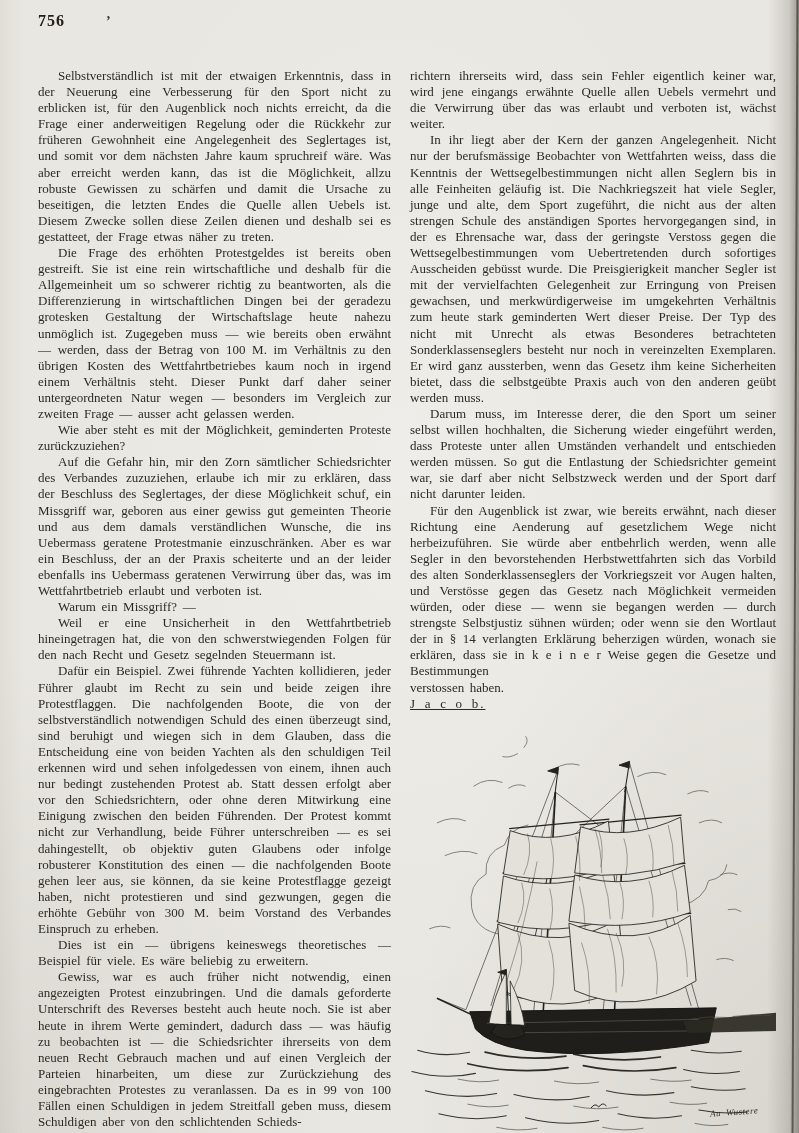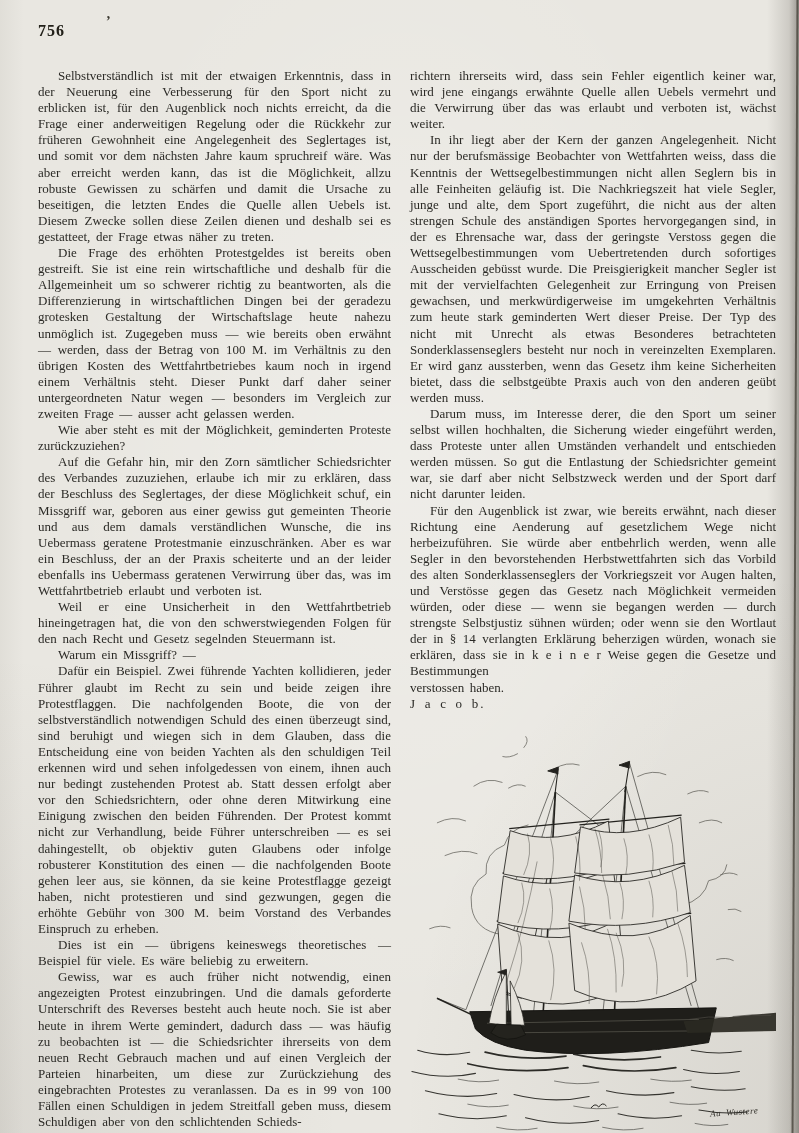--- a/index.html
+++ b/index.html
@@ -19,21 +19,21 @@
   .scan-edge{
     position:absolute;top:-6px;bottom:-6px;right:3px;width:2px;
     background:#47433b;transform:rotate(0.25deg);opacity:0.8;
   }
   .scan-edge-soft{
     position:absolute;top:0;bottom:0;right:0;width:10px;
     background:linear-gradient(to right, rgba(0,0,0,0), rgba(60,56,48,0.28));
   }
   .page-header{position:relative;height:64px;}
   .page-num{
-    position:absolute;left:38px;top:22px;
+    position:absolute;left:38px;top:12px;
     font-size:16px;font-weight:600;letter-spacing:1px;color:#222019;
   }
   .page-title{
     position:absolute;left:0;right:0;top:24px;margin:0;
     text-align:center;font-size:17px;font-weight:700;letter-spacing:5px;
     color:#26241f;
   }
   .stray-mark{
     position:absolute;left:106px;top:14px;font-size:14px;color:#3a382f;font-weight:700;
   }
@@ -44,21 +44,21 @@
   }
   .col{font-size:13px;line-height:16.1px;text-align:justify;word-spacing:2.4px;hyphens:auto;}
   .col-left{width:353px;flex:0 0 353px;}
   .col-right{width:366px;flex:0 0 366px;}
   .col p{margin:0;}
   .col p.indent{text-indent:20px;}
   .sig-line{
     display:flex;justify-content:space-between;
     font-size:13px;line-height:16.1px;flex-direction:column;
   }
-  .signature{letter-spacing:2px;}
+  .signature{letter-spacing:2px;text-decoration:underline;}
   .illustration{
     margin:14px 0 0 0;padding:0;position:relative;
   }
   .illustration svg{display:block;}
   .artist-sig{
     position:absolute;left:300px;top:378px;
     font-size:9px;font-style:italic;color:#33312b;
     transform:rotate(-4deg);letter-spacing:0.5px;
   }
   .watermark{
@@ -80,22 +80,22 @@
     <span class="page-num">756</span>
     <span class="stray-mark">ʼ</span>
   </header>
 
   <main class="columns">
     <section class="col col-left">
         <p class="indent">Selbstverständlich ist mit der etwaigen Erkenntnis, dass in der Neuerung eine Verbesserung für den Sport nicht zu erblicken ist, für den Augenblick noch nichts erreicht, da die Frage einer anderweitigen Regelung oder die Rückkehr zur früheren Gewohnheit eine Angelegenheit des Seglertages ist, und somit vor dem nächsten Jahre kaum spruchreif wäre. Was aber erreicht werden kann, das ist die Möglichkeit, allzu robuste Gewissen zu schärfen und damit die Ursache zu beseitigen, die letzten Endes die Quelle allen Uebels ist. Diesem Zwecke sollen diese Zeilen dienen und deshalb sei es gestatteet, der Frage etwas näher zu treten.</p>
         <p class="indent">Die Frage des erhöhten Protestgeldes ist bereits oben gestreift. Sie ist eine rein wirtschaftliche und deshalb für die Allgemeinheit um so schwerer richtig zu beantworten, als die Differenzierung in wirtschaftlichen Dingen bei der geradezu grotesken Gestaltung der Wirtschaftslage heute nahezu unmöglich ist. Zugegeben muss — wie bereits oben erwähnt — werden, dass der Betrag von 100 M. im Verhältnis zu den übrigen Kosten des Wettfahrtbetriebes kaum noch in irgend einem Verhältnis steht. Dieser Punkt darf daher seiner untergeordneten Natur wegen — besonders im Vergleich zur zweiten Frage — ausser acht gelassen werden.</p>
         <p class="indent">Wie aber steht es mit der Möglichkeit, geminderten Proteste zurückzuziehen?</p>
         <p class="indent">Auf die Gefahr hin, mir den Zorn sämtlicher Schiedsrichter des Verbandes zuzuziehen, erlaube ich mir zu erklären, dass der Beschluss des Seglertages, der diese Möglichkeit schuf, ein Missgriff war, geboren aus einer gewiss gut gemeinten Theorie und aus dem damals verständlichen Wunsche, die ins Uebermass geratene Protestmanie einzuschränken. Aber es war ein Beschluss, der an der Praxis scheiterte und an der leider ebenfalls ins Uebermass geratenen Verwirrung über das, was im Wettfahrtbetrieb erlaubt und verboten ist.</p>
+        <p class="indent">Warum ein Missgriff? —</p>
         <p class="indent">Weil er eine Unsicherheit in den Wettfahrtbetrieb hineingetragen hat, die von den schwerstwiegenden Folgen für den nach Recht und Gesetz segelnden Steuermann ist.</p>
-        <p class="indent">Warum ein Missgriff? —</p>
         <p class="indent">Dafür ein Beispiel. Zwei führende Yachten kollidieren, jeder Führer glaubt im Recht zu sein und beide zeigen ihre Protestflaggen. Die nachfolgenden Boote, die von der selbstverständlich notwendigen Schuld des einen überzeugt sind, sind beruhigt und wiegen sich in dem Glauben, dass die Entscheidung eine von beiden Yachten als den schuldigen Teil erkennen wird und sehen infolgedessen von einem, ihnen auch nur bedingt zustehenden Protest ab. Statt dessen erfolgt aber vor den Schiedsrichtern, oder ohne deren Mitwirkung eine Einigung zwischen den beiden Führenden. Der Protest kommt nicht zur Verhandlung, beide Führer unterschreiben — es sei dahingestellt, ob objektiv guten Glaubens oder infolge robusterer Konstitution des einen — die nachfolgenden Boote gehen leer aus, sie können, da sie keine Protestflagge gezeigt haben, nicht protestieren und sind gezwungen, gegen die erhöhte Gebühr von 300 M. beim Vorstand des Verbandes Einspruch zu erheben.</p>
         <p class="indent">Dies ist ein — übrigens keineswegs theoretisches — Beispiel für viele. Es wäre beliebig zu erweitern.</p>
         <p class="indent">Gewiss, war es auch früher nicht notwendig, einen angezeigten Protest einzubringen. Und die damals geforderte Unterschrift des Reverses besteht auch heute noch. Sie ist aber heute in ihrem Werte gemindert, dadurch dass — was häufig zu beobachten ist — die Schiedsrichter ihrerseits von dem neuen Recht Gebrauch machen und auf einen Vergleich der Parteien hinarbeiten, um diese zur Zurückziehung des eingebrachten Protestes zu veranlassen. Da es in 99 von 100 Fällen einen Schuldigen in jedem Streitfall geben muss, diesem Schuldigen aber von den schlichtenden Schieds-</p>
       </section>
 
     <section class="col col-right">
       <div>
           <p class="">richtern ihrerseits wird, dass sein Fehler eigentlich keiner war, wird jene eingangs erwähnte Quelle allen Uebels vermehrt und die Verwirrung über das was erlaubt und verboten ist, wächst weiter.</p>
           <p class="indent">In ihr liegt aber der Kern der ganzen Angelegenheit. Nicht nur der berufsmässige Beobachter von Wettfahrten weiss, dass die Kenntnis der Wettsegelbestimmungen nicht allen Seglern bis in alle Feinheiten geläufig ist. Die Nachkriegszeit hat viele Segler, junge und alte, dem Sport zugeführt, die nicht aus der alten strengen Schule des anständigen Sportes hervorgegangen sind, in der es Ehrensache war, dass der geringste Verstoss gegen die Wettsegelbestimmungen vom Uebertretenden durch sofortiges Ausscheiden gebüsst wurde. Die Preisgierigkeit mancher Segler ist mit der vervielfachten Gelegenheit zur Erringung von Preisen gewachsen, und merkwürdigerweise im umgekehrten Verhältnis zum heute stark geminderten Wert dieser Preise. Der Typ des nicht mit Unrecht als etwas Besonderes betrachteten Sonderklassenseglers besteht nur noch in vereinzelten Exemplaren. Er wird ganz aussterben, wenn das Gesetz ihm keine Sicherheiten bietet, dass die selbstgeübte Praxis auch von den anderen geübt werden muss.</p>
           <p class="indent">Darum muss, im Interesse derer, die den Sport um seiner selbst willen hochhalten, die Sicherung wieder eingeführt werden, dass Proteste unter allen Umständen verhandelt und entschieden werden müssen. So gut die Entlastung der Schiedsrichter gemeint war, sie darf aber nicht Selbstzweck werden und der Sport darf nicht darunter leiden.</p>

